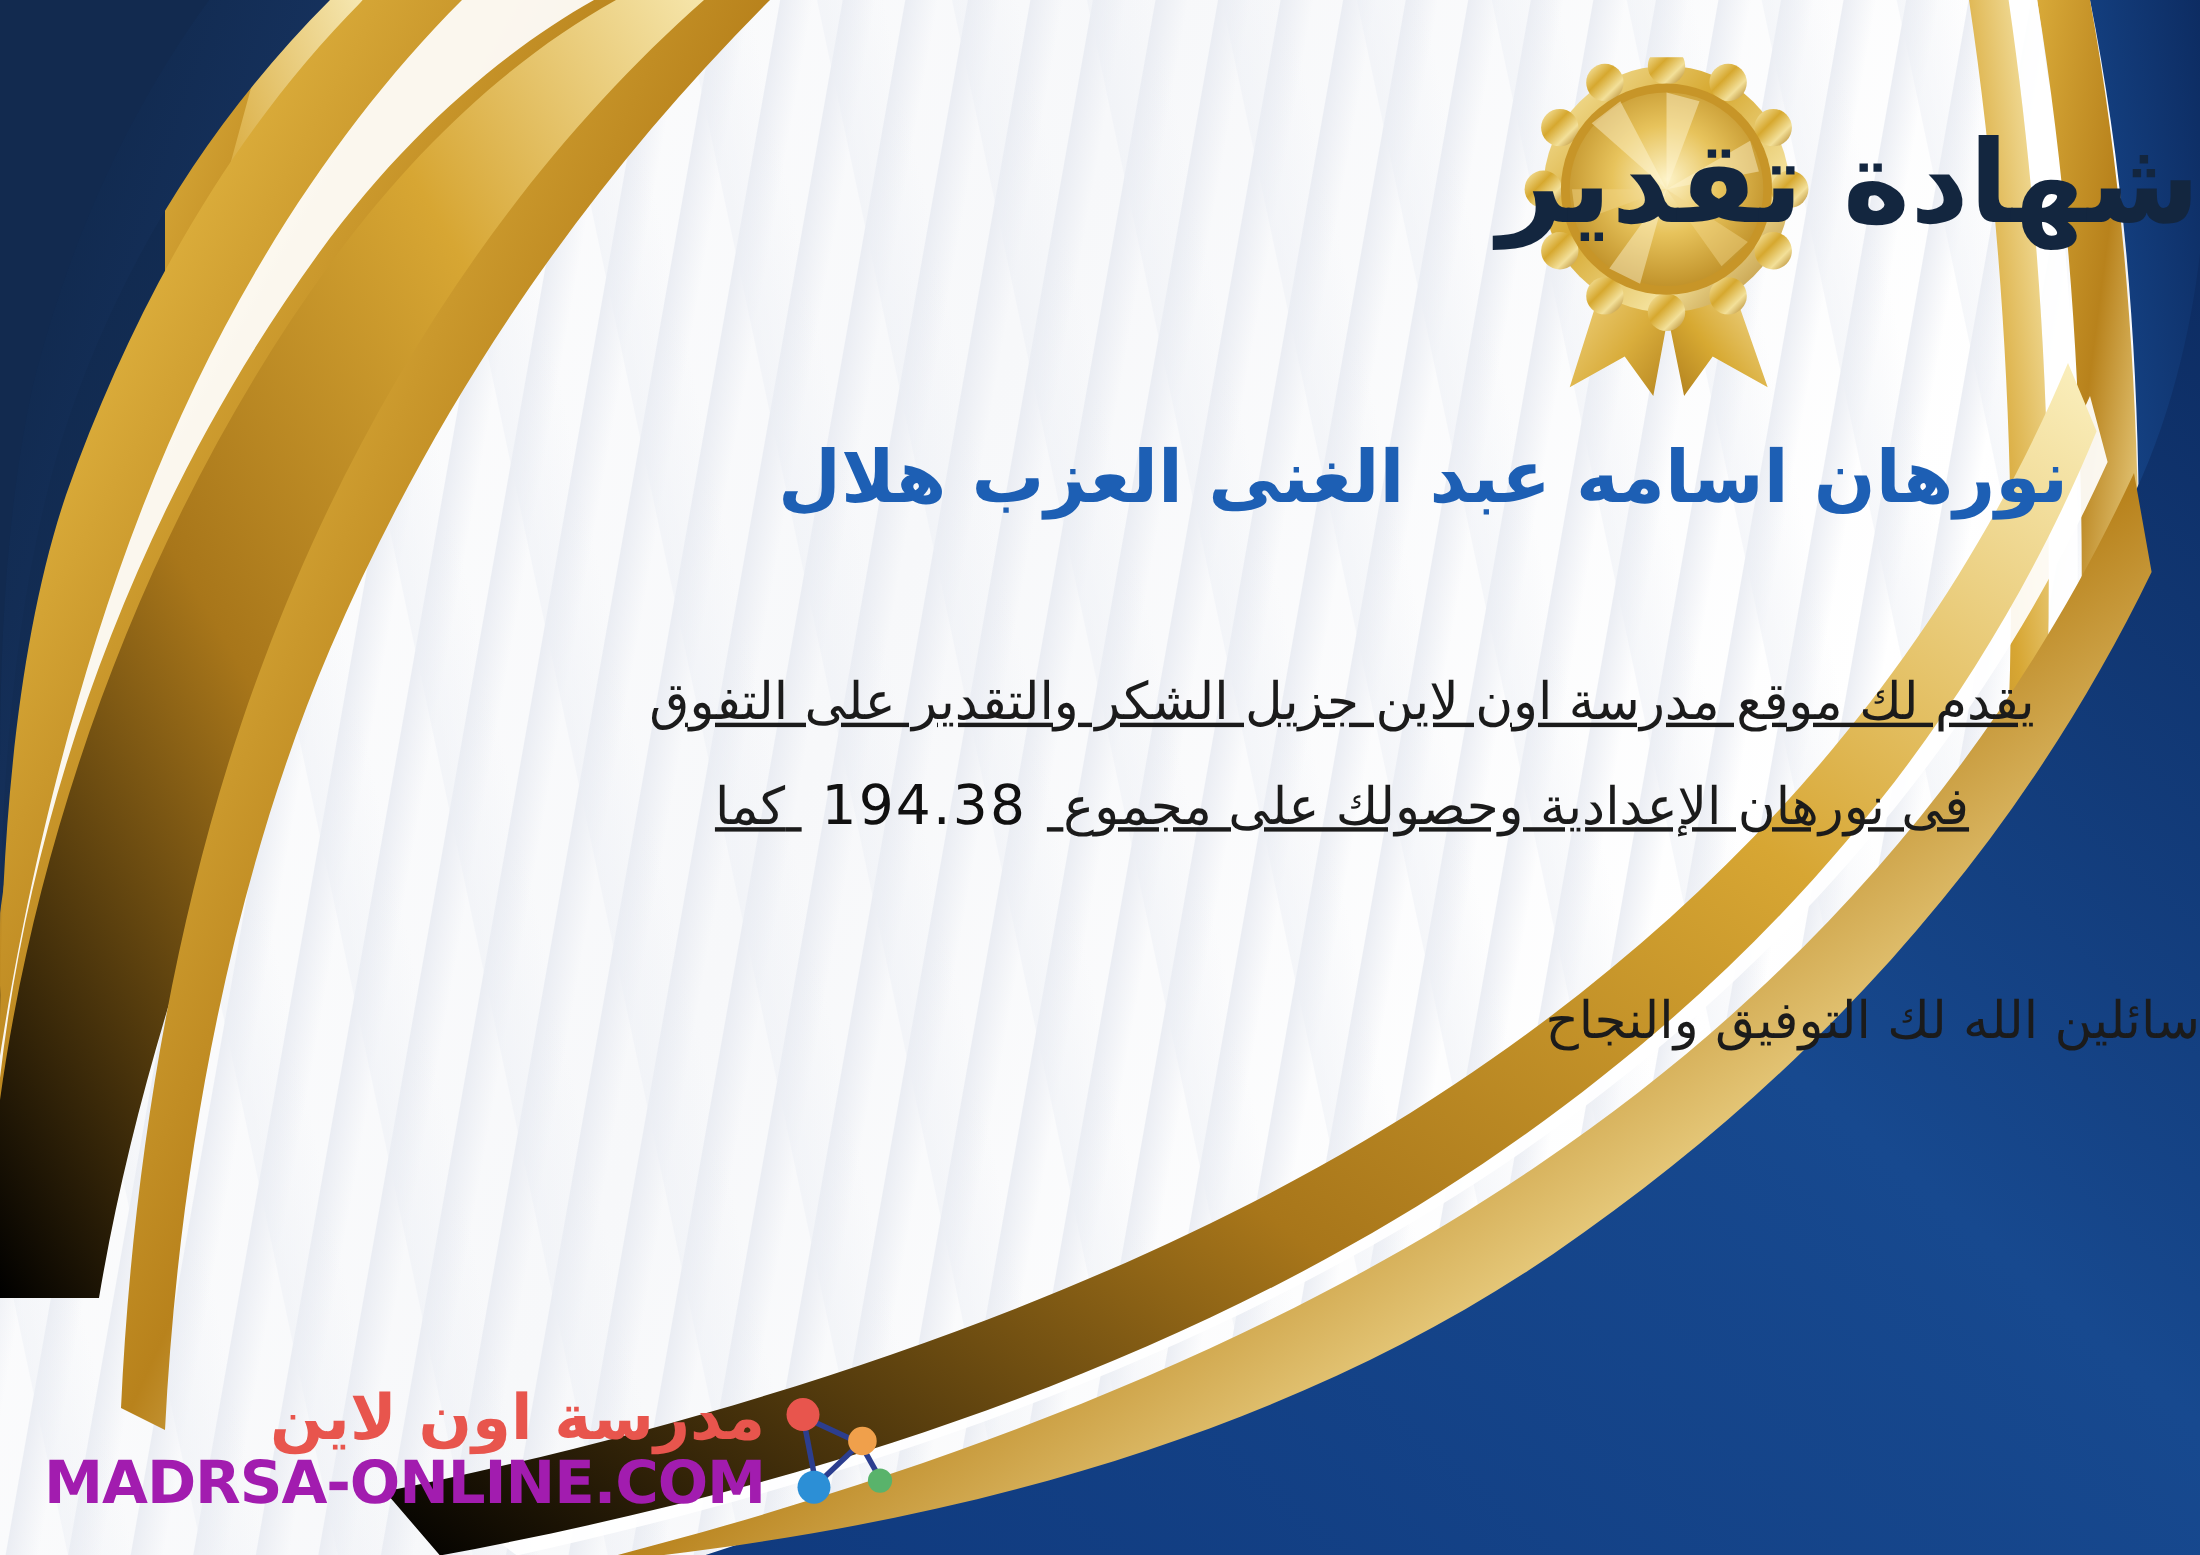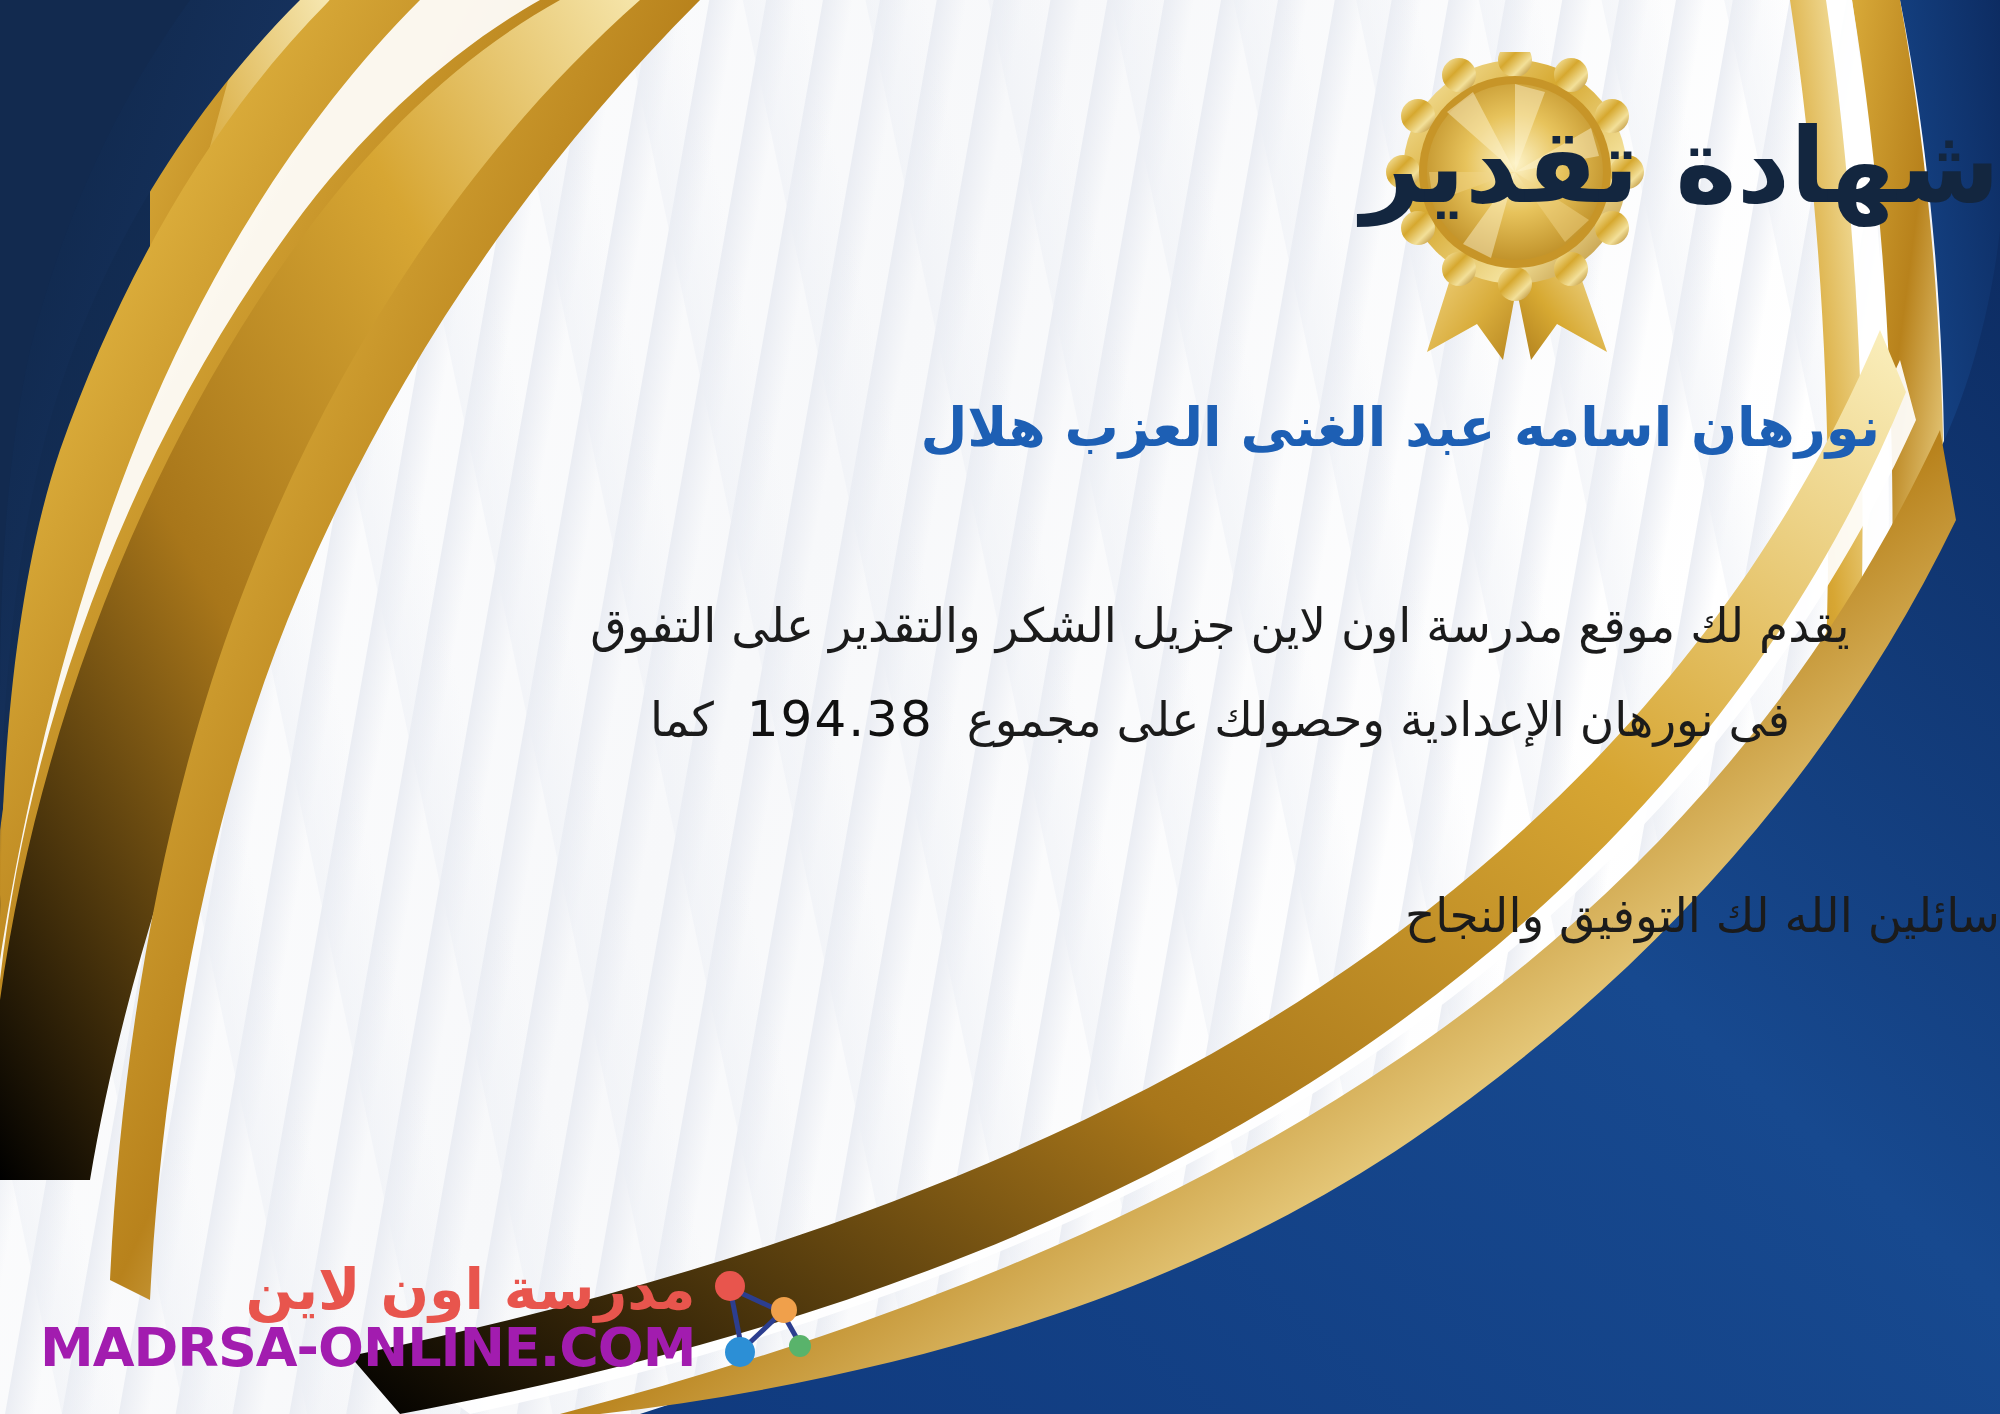--- a/index.html
+++ b/index.html
@@ -72,34 +72,35 @@
     margin-top: 112px;
     font-size: 104px;
     line-height: 1.05;
     font-weight: 700;
     color: #13263f;
     letter-spacing: 0px;
   }
 
   .recipient {
     margin-top: 150px;
-    font-size: 54px;
+    font-size: 66px;
     font-weight: 700;
     color: #1d5fb4;
     line-height: 1.1;
     padding: 0 120px;
   }
 
   .body-text {
     margin-top: 95px;
     width: 1560px;
     font-size: 47px;
     line-height: 1.95;
     color: #1b1b1b;
     font-weight: 400;
+    text-decoration: underline;
   }
   .body-text .score {
     display: inline-block;
     margin: 0 18px;
     font-size: 50px;
     letter-spacing: 2px;
     color: #101010;
   }
 
   .closing {

